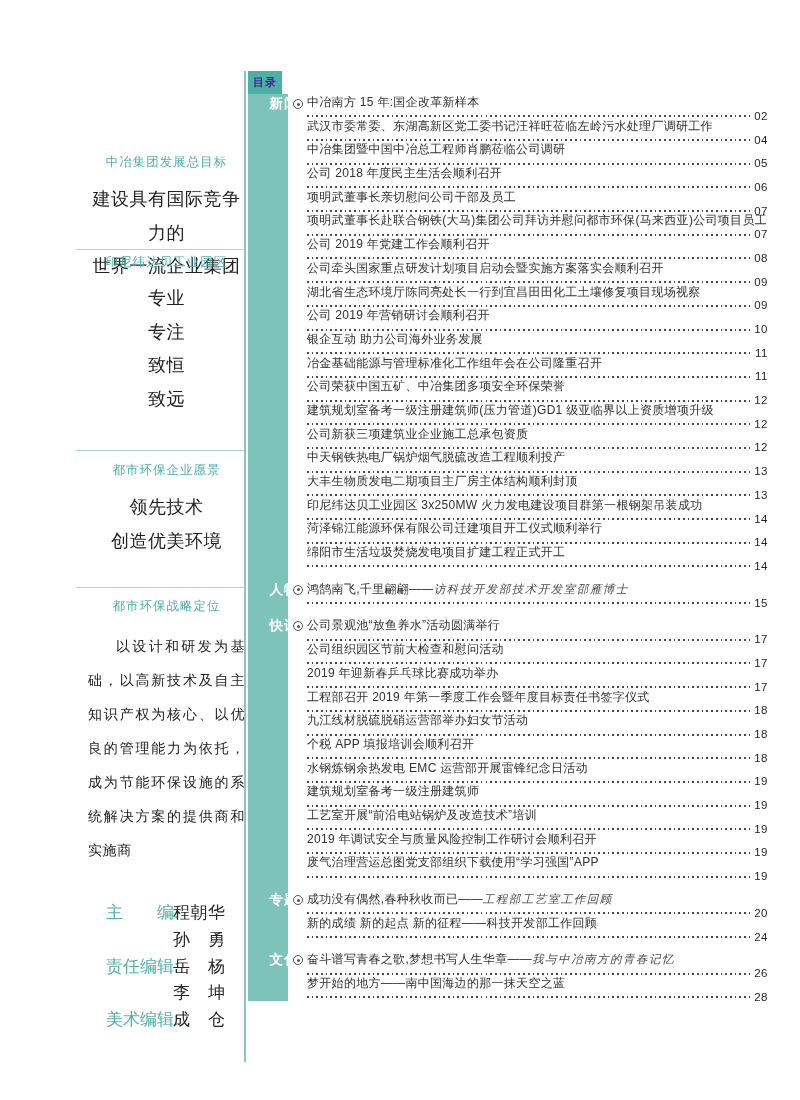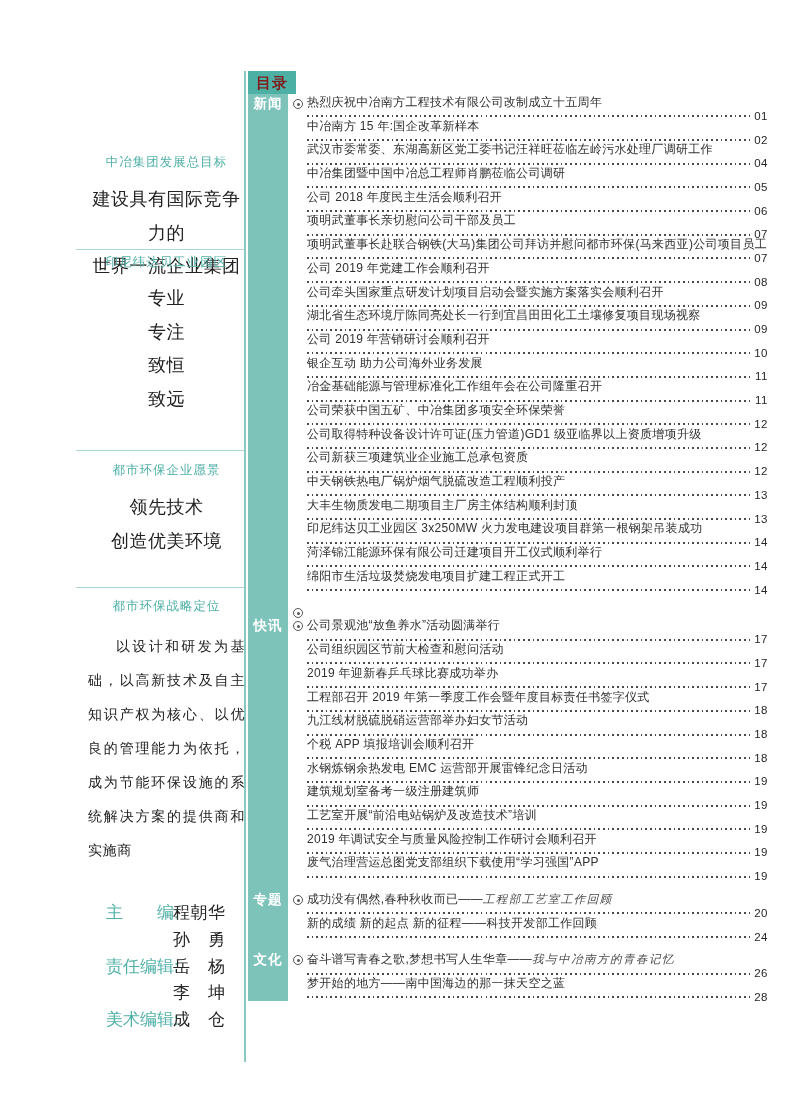--- a/index.html
+++ b/index.html
@@ -21,26 +21,26 @@
   .sdv{position:absolute;left:76px;width:168px;height:0;border-top:1px solid #a9d6d0;}
   .sdv1{top:249px}.sdv2{top:450px}.sdv3{top:587px}
   .editors{position:absolute;left:106px;top:900px;font-size:17px;}
   .erow{display:flex;line-height:26.8px;}
   .elab{width:67px;color:#4fb0a7;white-space:pre;}
   .enam{color:#262626;white-space:pre;letter-spacing:0.5px;}
 
   
   .vline{position:absolute;left:244px;top:71px;width:2px;height:991px;background:#89c8bf;}
   .toc{position:absolute;left:248px;top:71px;width:520px;}
-  .toc-header{width:48px;height:23px;background:#4db0a5;color:#7f1d1d;font-weight:bold;
-              font-size:15px;line-height:23px;text-align:center;letter-spacing:1px;}
+  .toc-header{width:34px;height:23px;background:#4db0a5;color:#4c1d95;font-weight:bold;
+              font-size:11px;line-height:23px;text-align:center;letter-spacing:1px;}
   .sec{position:relative;padding-left:59px;padding-top:13px;}
   .sec.first{padding-top:2px;}
   .strip{position:absolute;left:0;top:0;bottom:0;width:40px;background:#7ec3ba;}
-  .slab{position:absolute;left:0;top:13px;width:40px;text-align:center;color:#fff;
+  .slab{position:absolute;left:16px;top:13px;width:40px;text-align:center;color:#fff;
         font-weight:bold;font-size:13.5px;line-height:14px;letter-spacing:1px;}
   .sec.first .slab{top:3px;}
   .sbul{position:absolute;left:45px;width:8px;height:8px;border:1.5px solid #555;
         border-radius:50%;top:15px;}
   .sbul::after{content:"";position:absolute;left:50%;top:50%;width:3px;height:3px;
         margin:-1.5px 0 0 -1.5px;background:#555;border-radius:50%;}
   .sec.first .sbul{top:5px;}
   .et{font-size:12px;line-height:13px;color:#303030;white-space:nowrap;letter-spacing:0.3px;}
   .enote{font-style:italic;font-family:"Liberation Serif","DejaVu Serif",serif;
          font-size:11.5px;color:#4a4a4a;letter-spacing:1.5px;}
@@ -110,27 +110,20 @@
 
   <div class="toc">
     <div class="toc-header">目录</div>
     <div>
         <div class="sec first">
           <div class="strip"></div>
           <div class="slab">新闻</div>
           <div class="sbul"></div>
           <div class="entries">
             <div class="entry">
-              <div class="et"><span class="ett">热烈庆祝中冶南方工程技术有限公司改制成立十五周年</span></div>
-              <div class="edr">
-                <span class="edots"></span>
-                <span class="epg">01</span>
-              </div>
-            </div>
-            <div class="entry">
               <div class="et"><span class="ett">中冶南方 15 年:国企改革新样本</span></div>
               <div class="edr">
                 <span class="edots"></span>
                 <span class="epg">02</span>
               </div>
             </div>
             <div class="entry">
               <div class="et"><span class="ett">武汉市委常委、东湖高新区党工委书记汪祥旺莅临左岭污水处理厂调研工作</span></div>
               <div class="edr">
                 <span class="edots"></span>
@@ -208,21 +201,21 @@
               </div>
             </div>
             <div class="entry">
               <div class="et"><span class="ett">公司荣获中国五矿、中冶集团多项安全环保荣誉</span></div>
               <div class="edr">
                 <span class="edots"></span>
                 <span class="epg">12</span>
               </div>
             </div>
             <div class="entry">
-              <div class="et"><span class="ett">公司取得特种设备设计许可证(压力管道)GD1 级亚临界以上资质增项升级</span></div>
+              <div class="et"><span class="ett">建筑规划室备考一级注册建筑师(压力管道)GD1 级亚临界以上资质增项升级</span></div>
               <div class="edr">
                 <span class="edots"></span>
                 <span class="epg">12</span>
               </div>
             </div>
             <div class="entry">
               <div class="et"><span class="ett">公司新获三项建筑业企业施工总承包资质</span></div>
               <div class="edr">
                 <span class="edots"></span>
                 <span class="epg">12</span>
@@ -262,20 +255,29 @@
                 <span class="edots"></span>
                 <span class="epg">14</span>
               </div>
             </div>
           </div>
         </div>
         <div class="sec">
           <div class="strip"></div>
           <div class="slab">人物</div>
           <div class="sbul"></div>
+          <div class="entries">
+            <div class="entry">
+              <div class="et"><span class="ett">鸿鹄南飞,千里翩翩——</span><span class="enote">访科技开发部技术开发室邵雁博士</span></div>
+              <div class="edr">
+                <span class="edots"></span>
+                <span class="epg">15</span>
+              </div>
+            </div>
+          </div>
         </div>
         <div class="sec">
           <div class="strip"></div>
           <div class="slab">快讯</div>
           <div class="sbul"></div>
           <div class="entries">
             <div class="entry">
               <div class="et"><span class="ett">公司景观池“放鱼养水”活动圆满举行</span></div>
               <div class="edr">
                 <span class="edots"></span>

